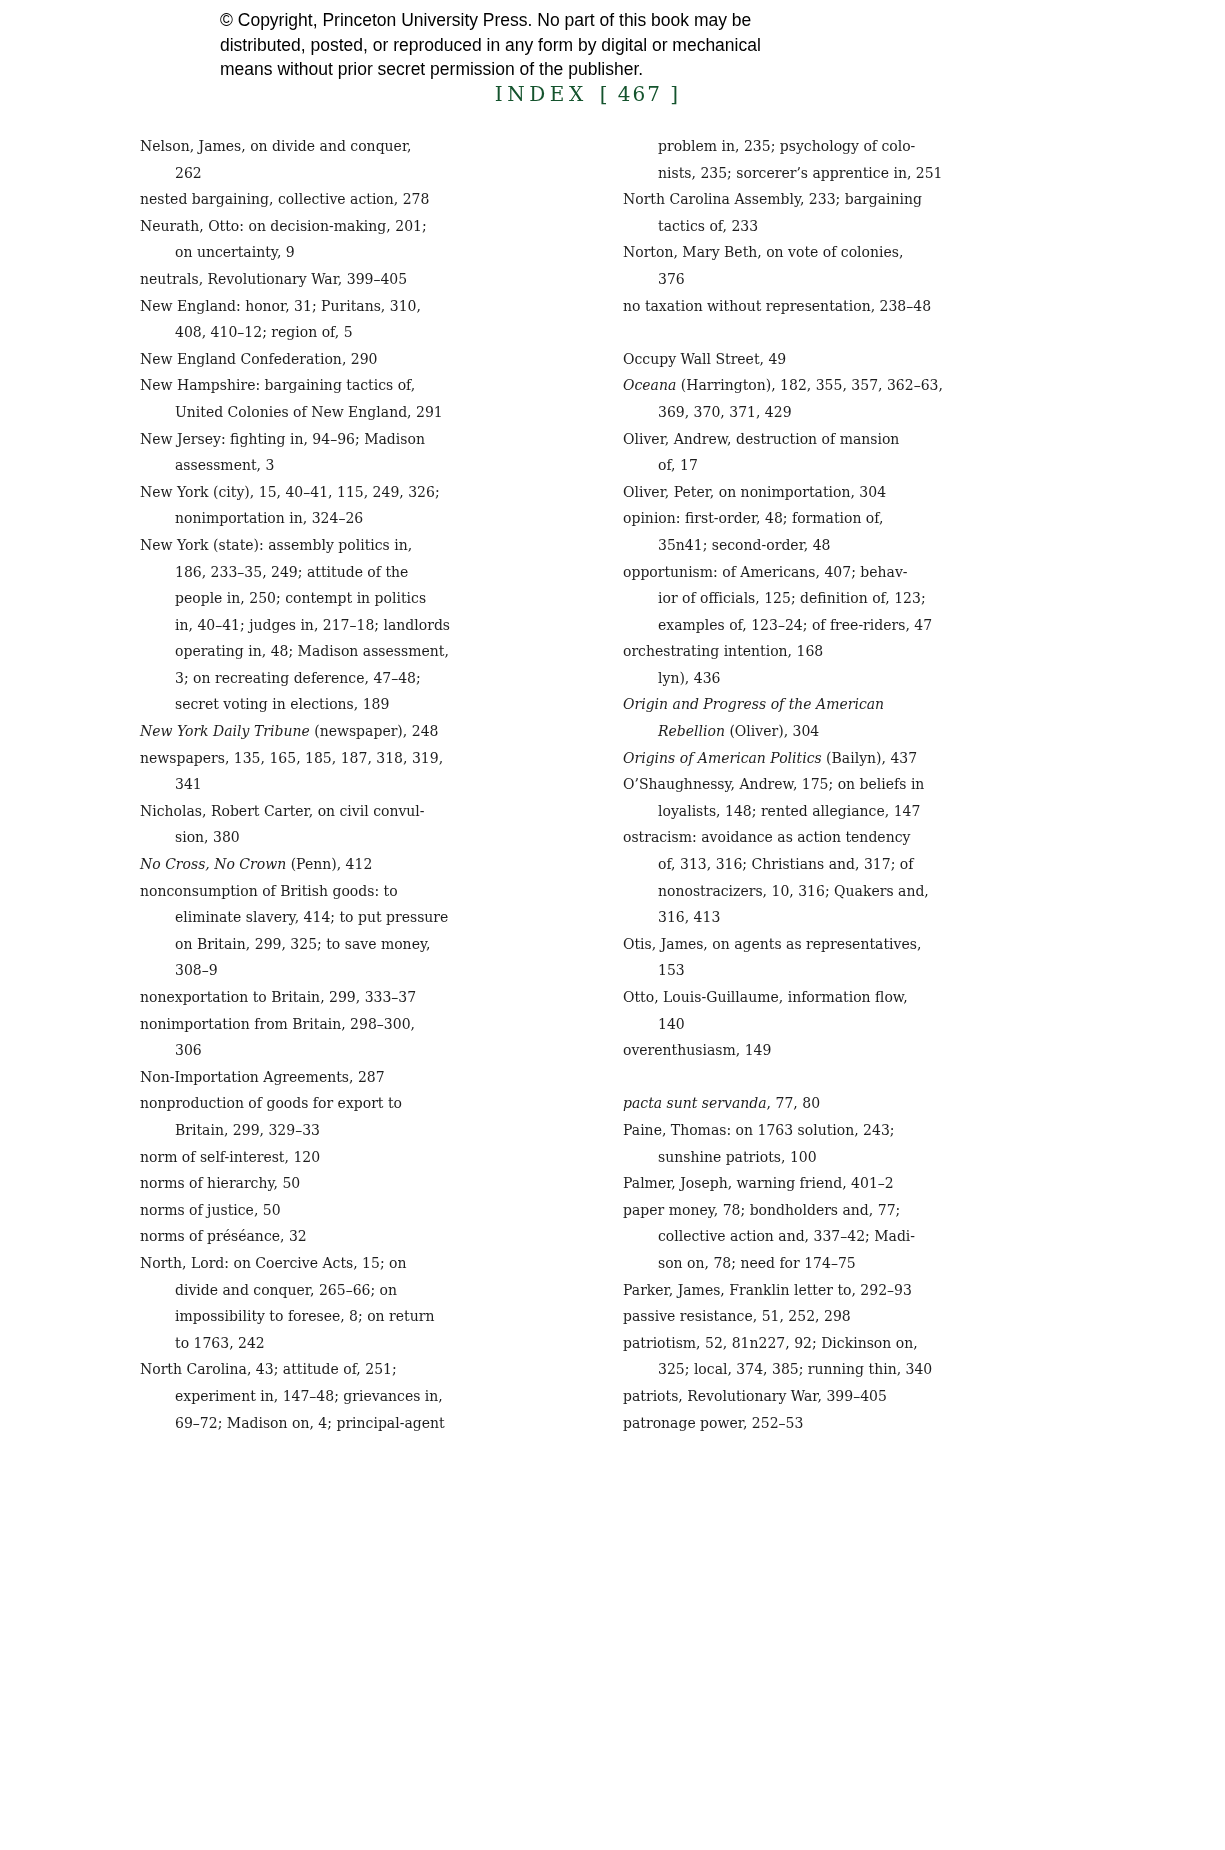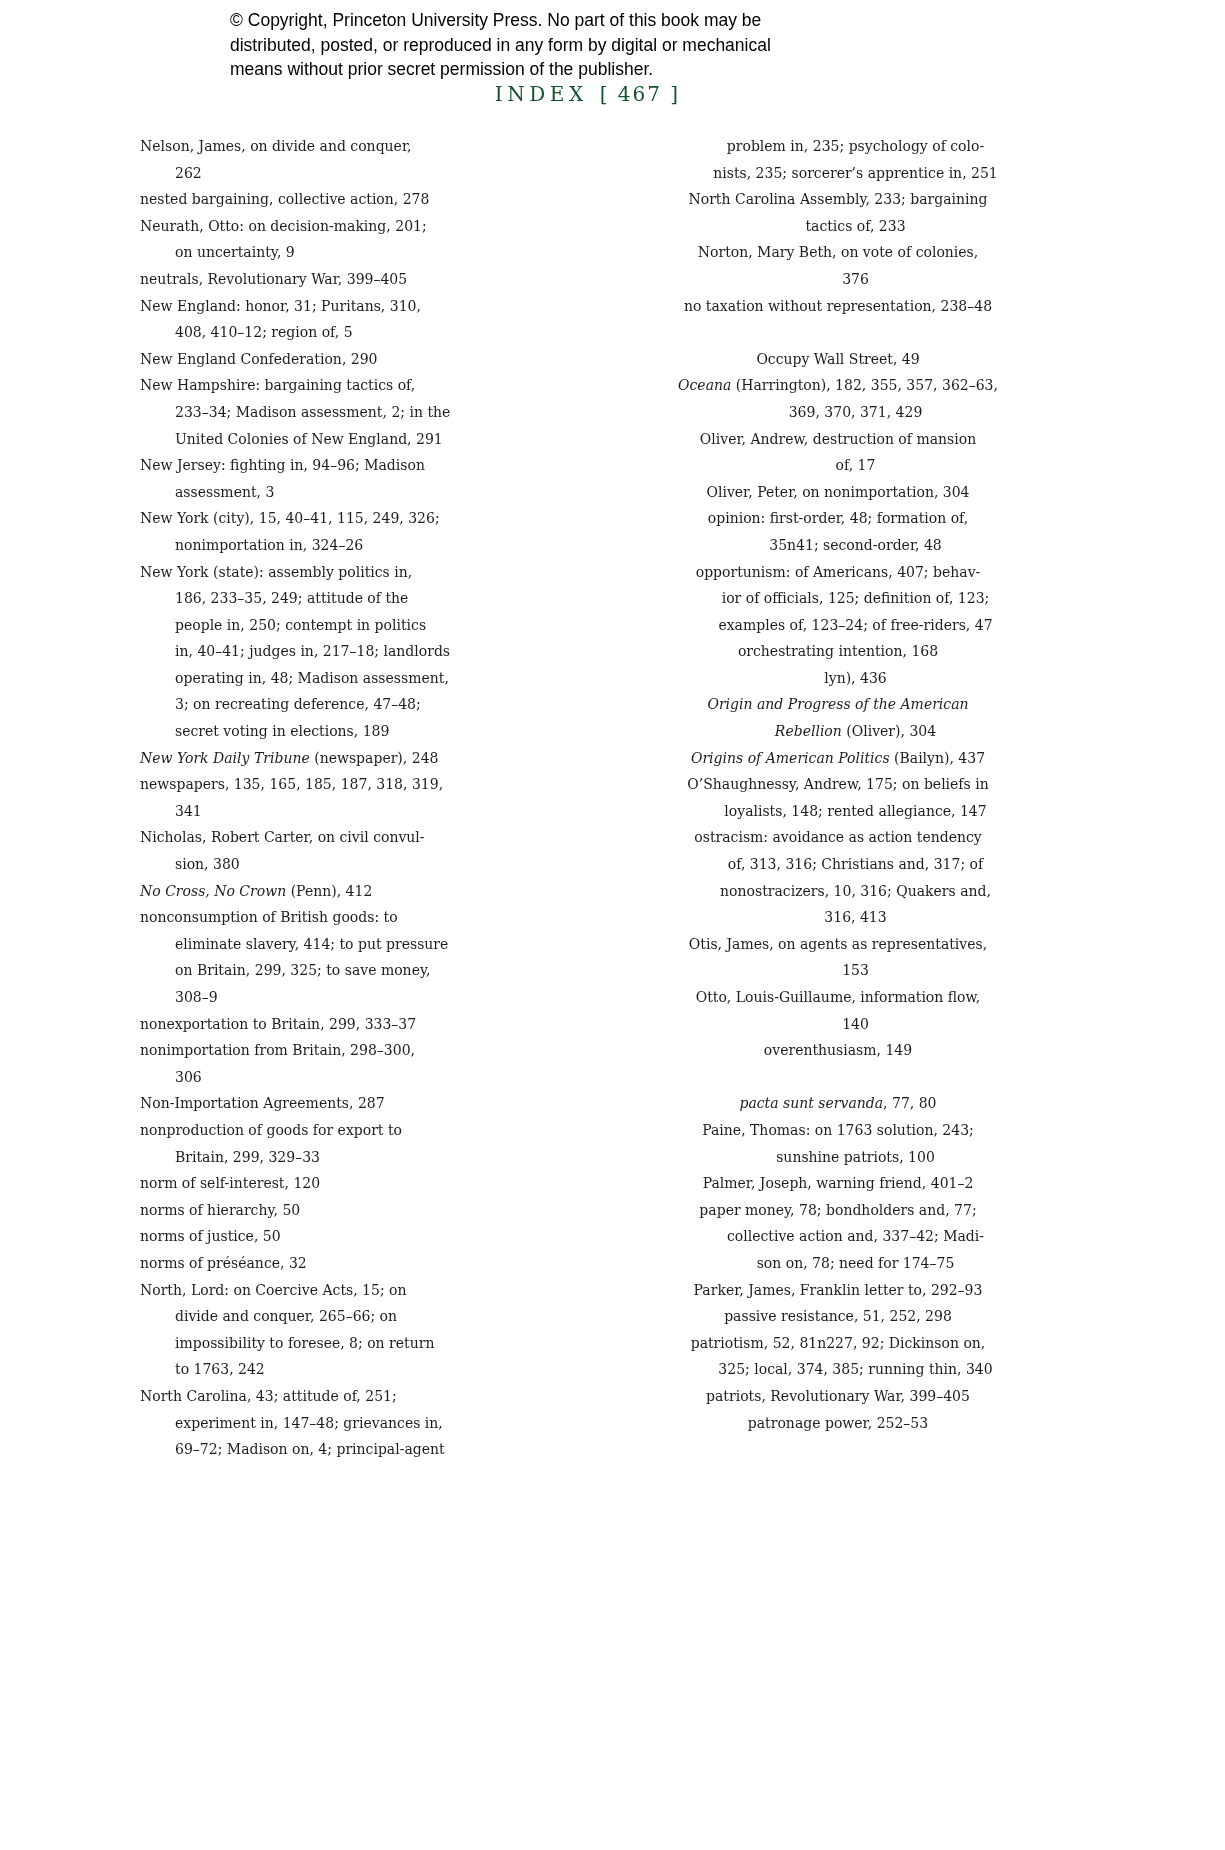--- a/index.html
+++ b/index.html
@@ -1,35 +1,35 @@
 <!DOCTYPE html>
 <html><head>
 <meta charset="utf-8">
 <style>
   html,body{margin:0;padding:0;}
   body{
     width:1225px;height:1850px;position:relative;background:#ffffff;
     font-family:"DejaVu Serif", serif;color:#1d1d1d;overflow:hidden;
   }
   .copyright{
-    position:absolute;left:230px;top:8px;
+    position:absolute;left:220px;top:8px;
     font-family:"Liberation Sans", sans-serif;
     font-size:17.5px;line-height:24.5px;color:#000;
   }
   .index-header{
     position:absolute;left:140px;top:82px;width:895px;
     text-align:center;font-size:20px;color:#14532d;
   }
   .index-label{letter-spacing:4.5px;}
   .page-num{letter-spacing:2px;margin-left:12px;}
   .col{
     position:absolute;top:133px;font-size:14px;line-height:26.6px;
   }
   .col-left{left:140px;width:420px;}
-  .col-right{left:623px;width:430px;text-align:center;}
+  .col-right{left:623px;width:430px;}
   .line{white-space:nowrap;height:26.6px;}
   .line.indent{padding-left:35px;}
   .spacer{height:26.6px;}
   .entry em{font-style:italic;}
   .footer{
     position:absolute;left:0;top:1884px;width:1040px;text-align:center;
     font-family:"Liberation Sans", sans-serif;font-size:17.5px;color:#000;
   }
 </style>
 </head>
@@ -62,21 +62,20 @@
     </div>
     <div class="entry">
       <div class="line"><span>New England: honor, 31; Puritans, 310,</span></div>
       <div class="line indent"><span>408, 410–12; region of, 5</span></div>
     </div>
     <div class="entry">
       <div class="line"><span>New England Confederation, 290</span></div>
     </div>
     <div class="entry">
       <div class="line"><span>New Hampshire: bargaining tactics of,</span></div>
-      <div class="line indent"><span>233–34; Madison assessment, 2; in the</span></div>
       <div class="line indent"><span>United Colonies of New England, 291</span></div>
     </div>
     <div class="entry">
       <div class="line"><span>New Jersey: fighting in, 94–96; Madison</span></div>
       <div class="line indent"><span>assessment, 3</span></div>
     </div>
     <div class="entry">
       <div class="line"><span>New York (city), 15, 40–41, 115, 249, 326;</span></div>
       <div class="line indent"><span>nonimportation in, 324–26</span></div>
     </div>

